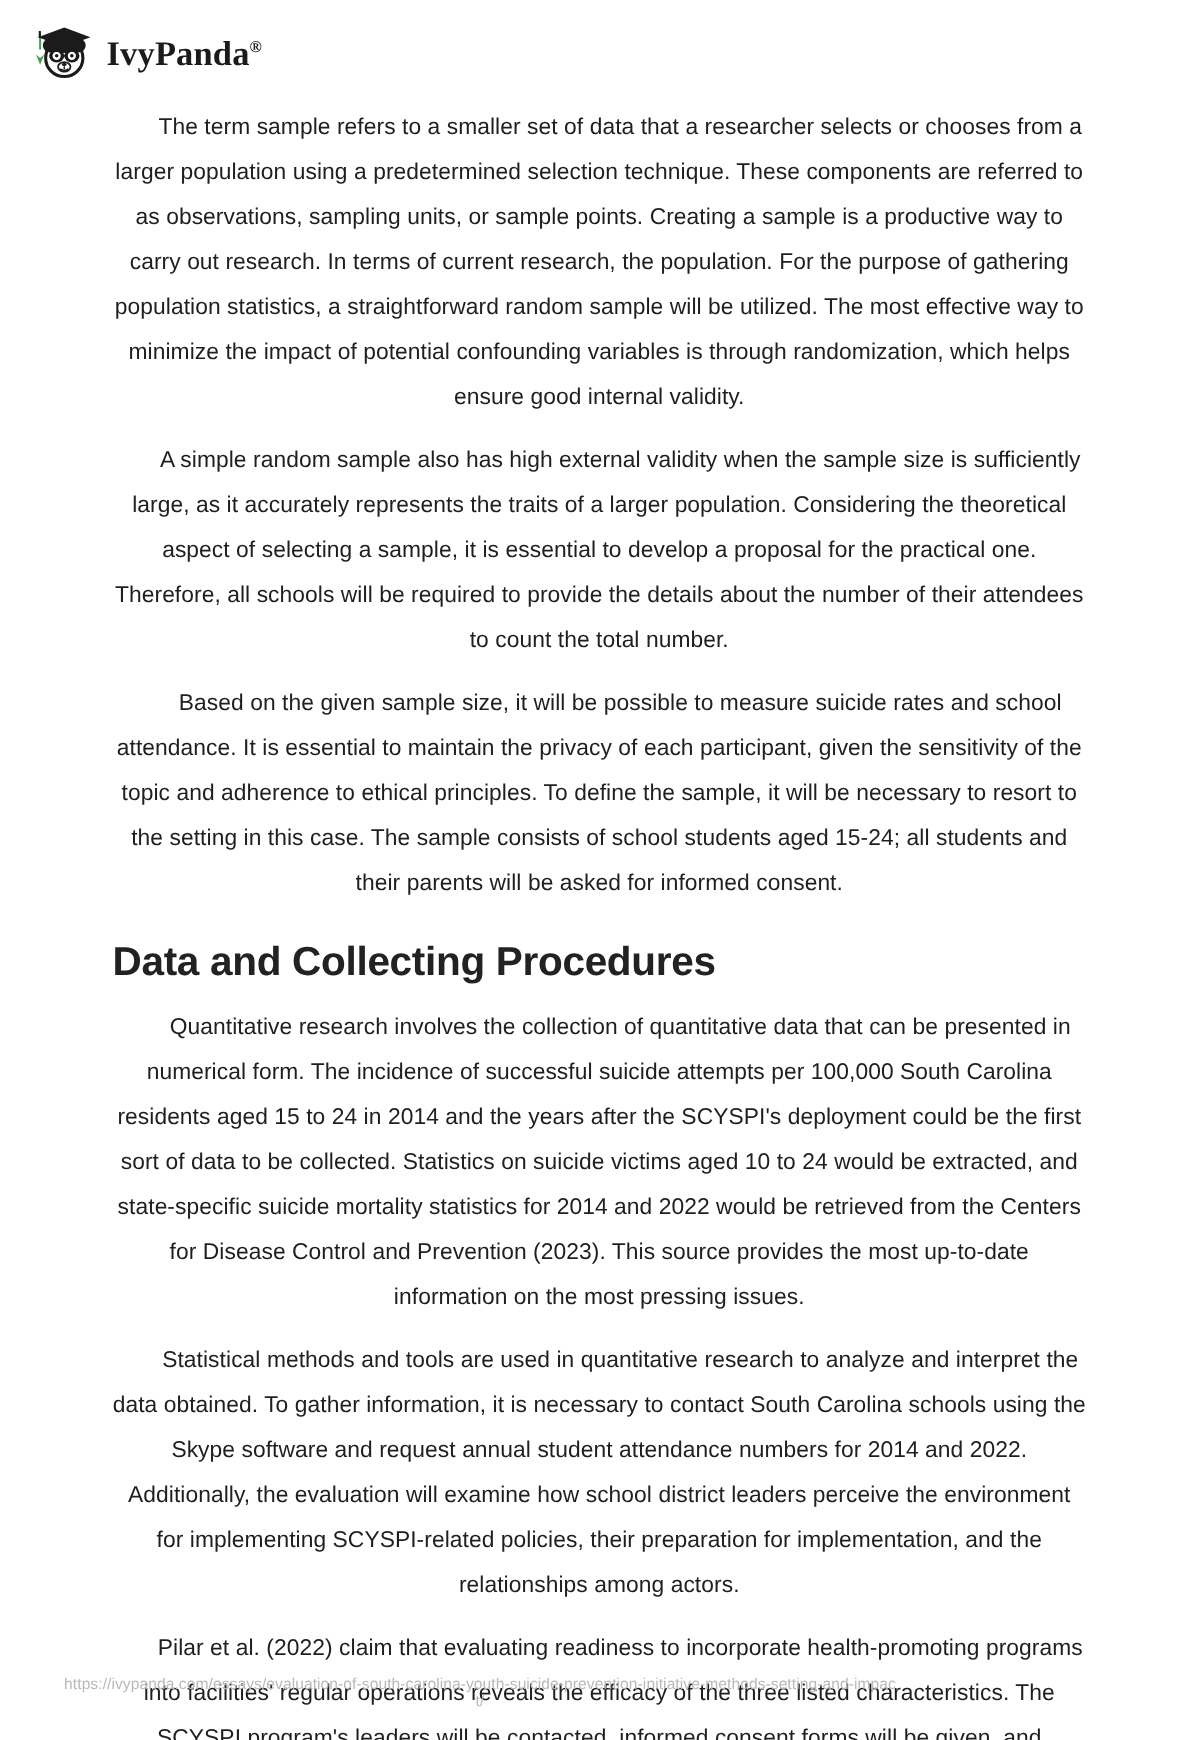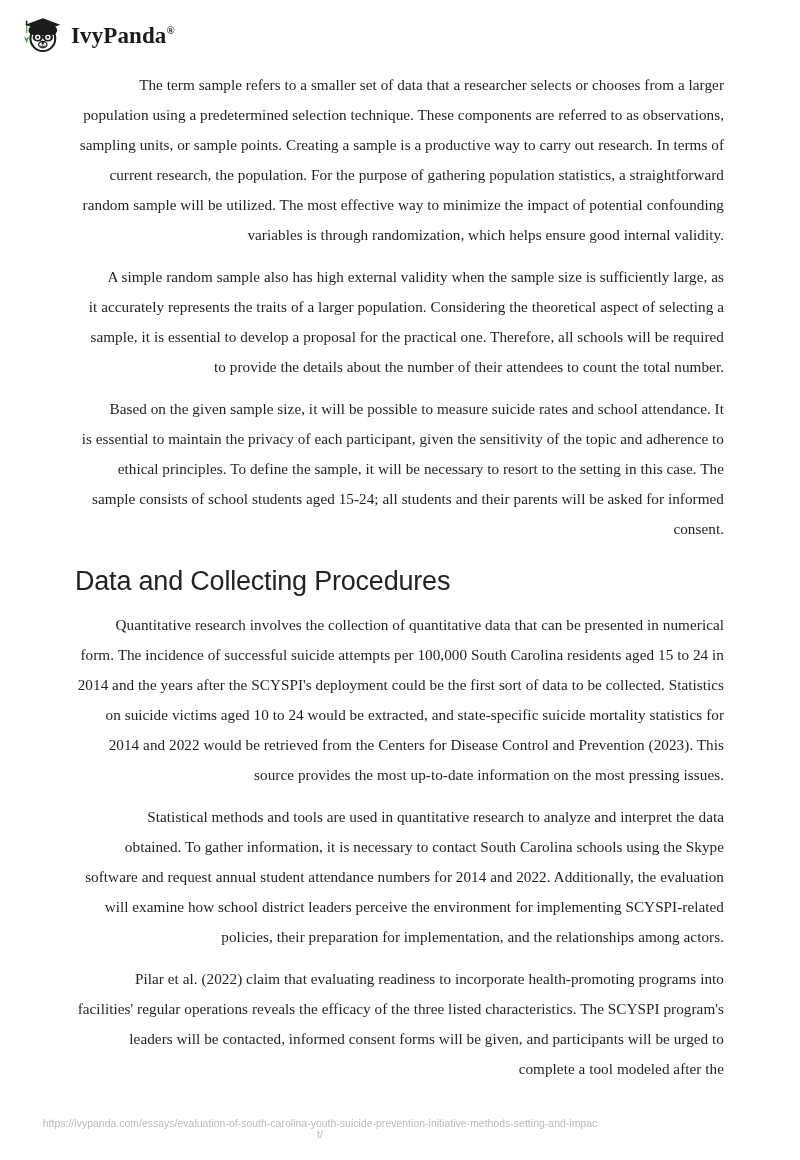--- a/index.html
+++ b/index.html
@@ -81,31 +81,30 @@
     left: 75px;
     top: 70px;
     width: 649px;
   }
   .para {
     margin: 0 0 12px 0;
     font-size: 15.2px;
     line-height: 30px;
     color: #1f1f1f;
     text-indent: 28px;
-    text-align: right;
+    text-align: center;
     letter-spacing: 0.05px;
-    font-family: Liberation Serif, serif;
   }
   .para:last-child { margin-bottom: 0; }
 
   h2.section-heading {
     margin: 20px 0 12px 0;
     font-size: 27px;
     line-height: 34px;
-    font-weight: 400;
+    font-weight: 700;
     color: #222222;
     letter-spacing: -0.2px;
   }
 
   
   .page-footer {
     position: absolute;
     left: 0;
     bottom: 18px;
     width: 640px;

